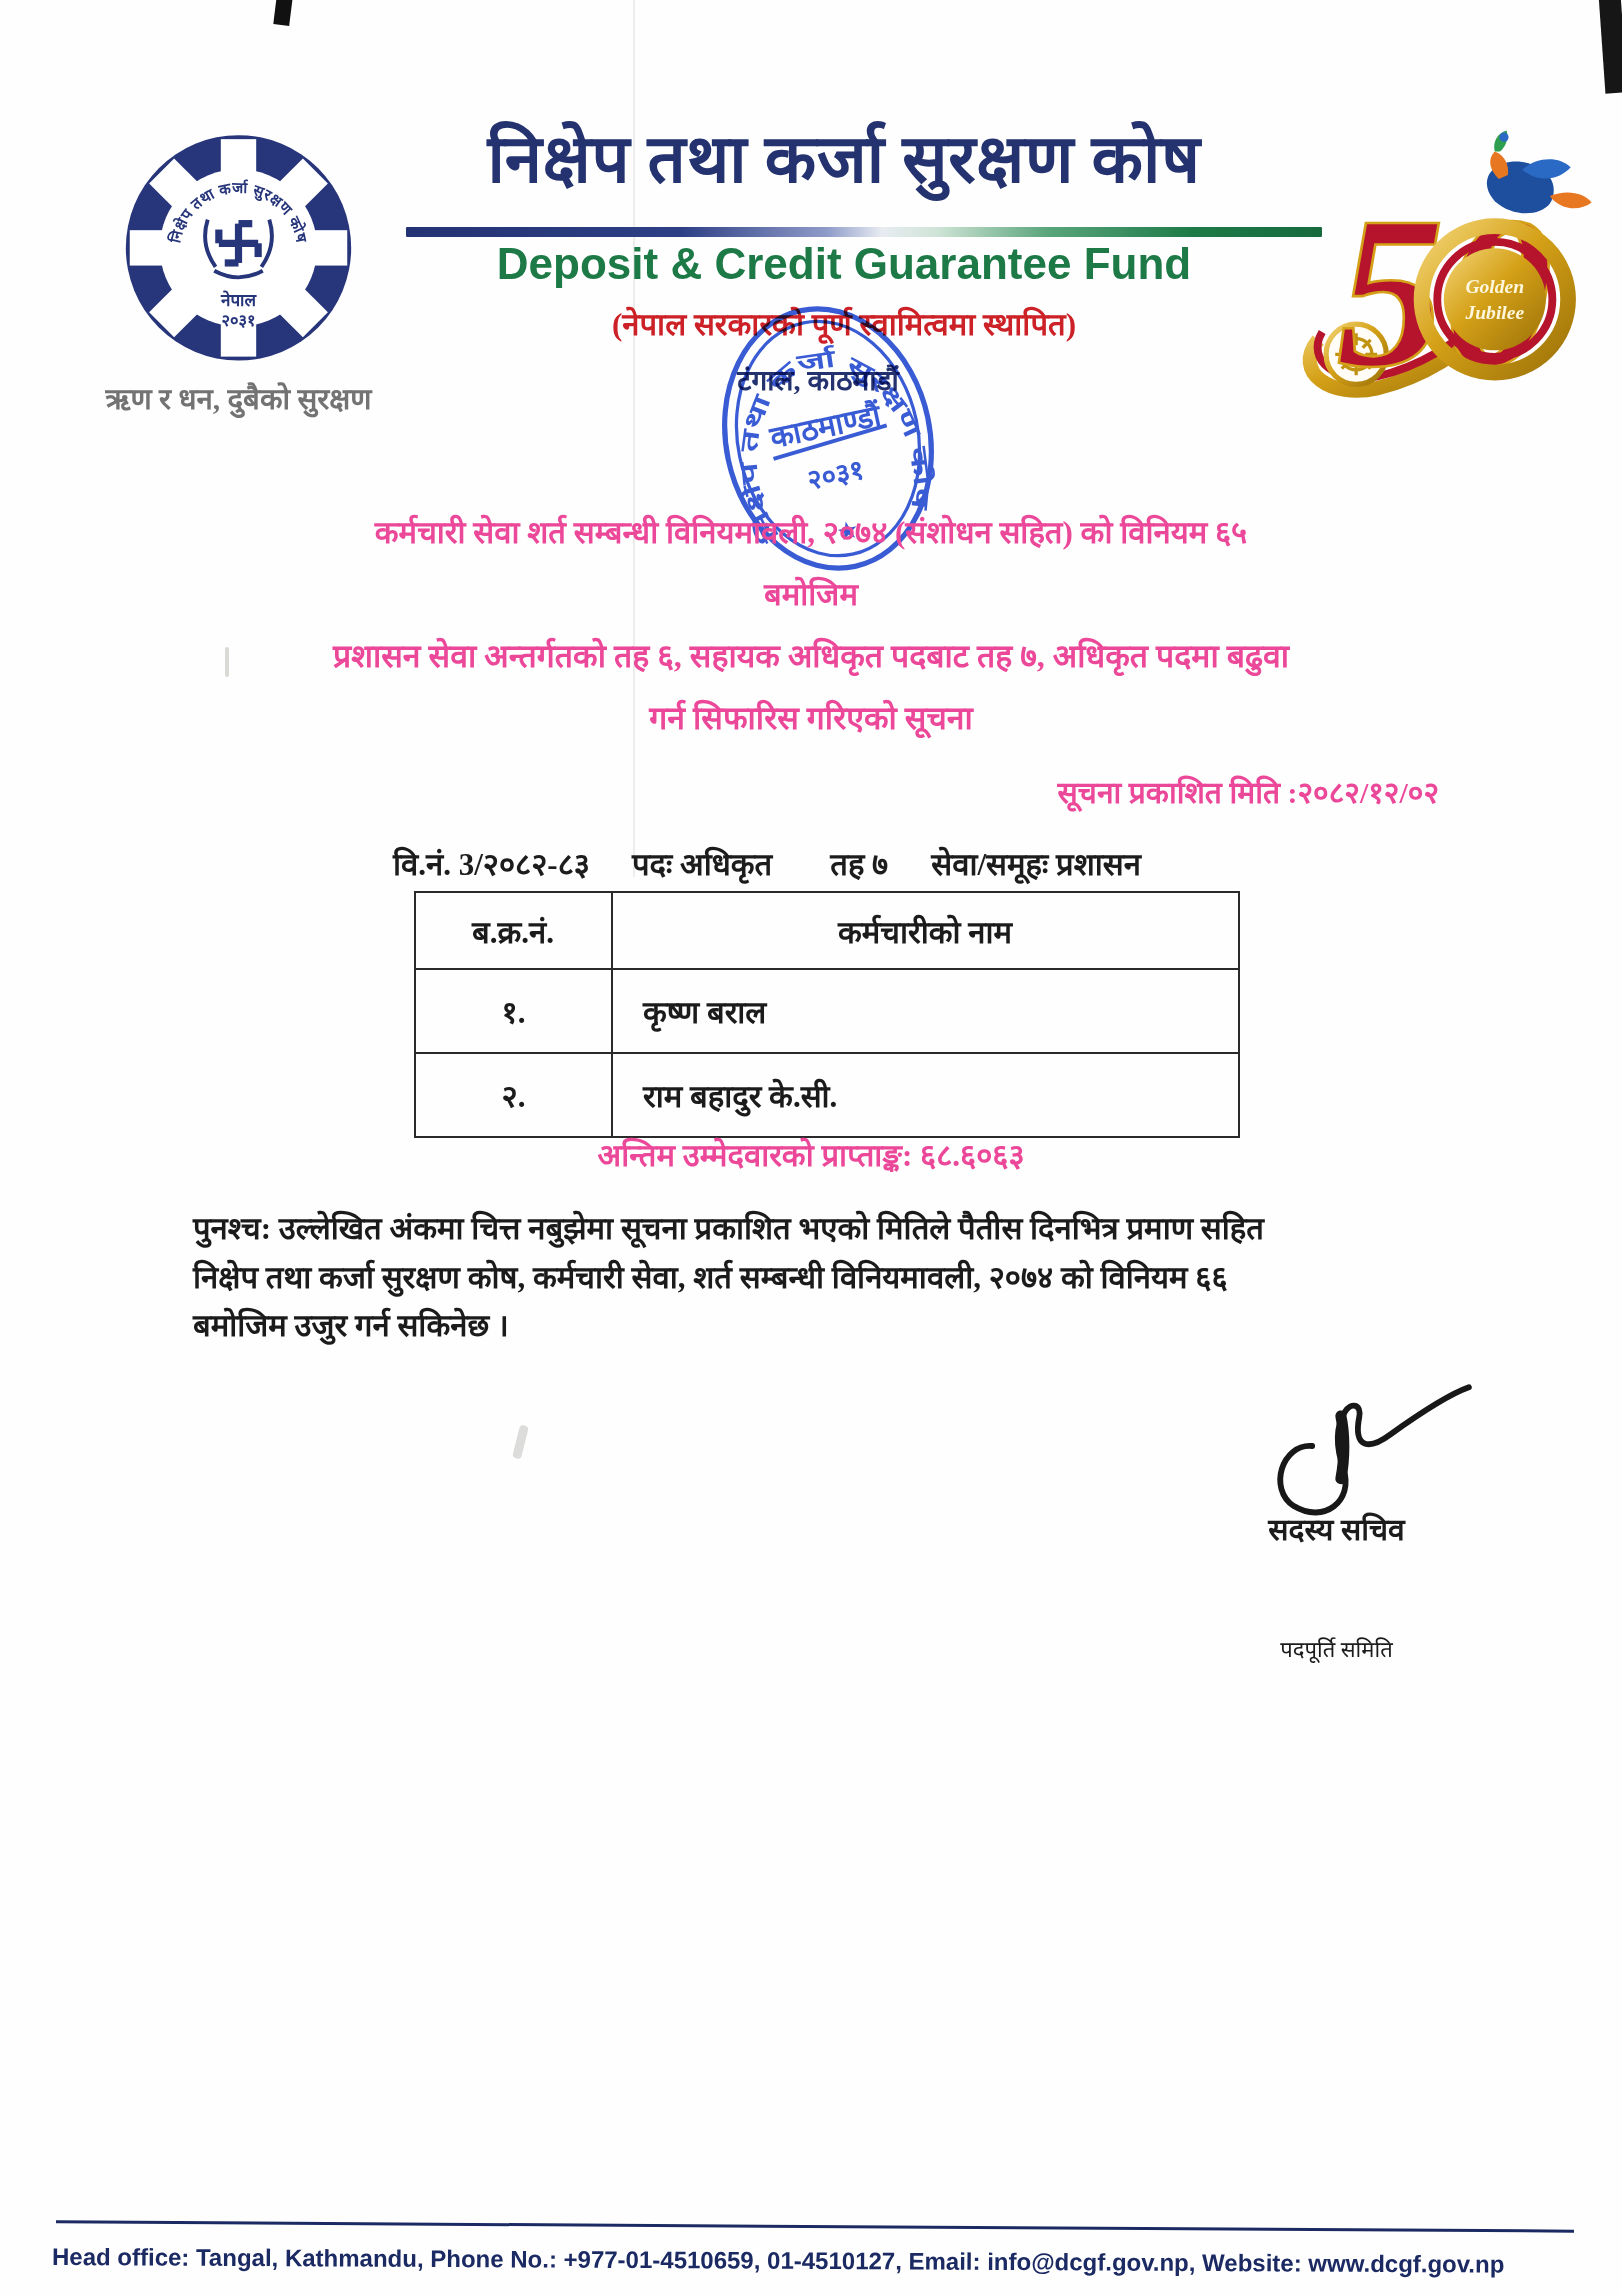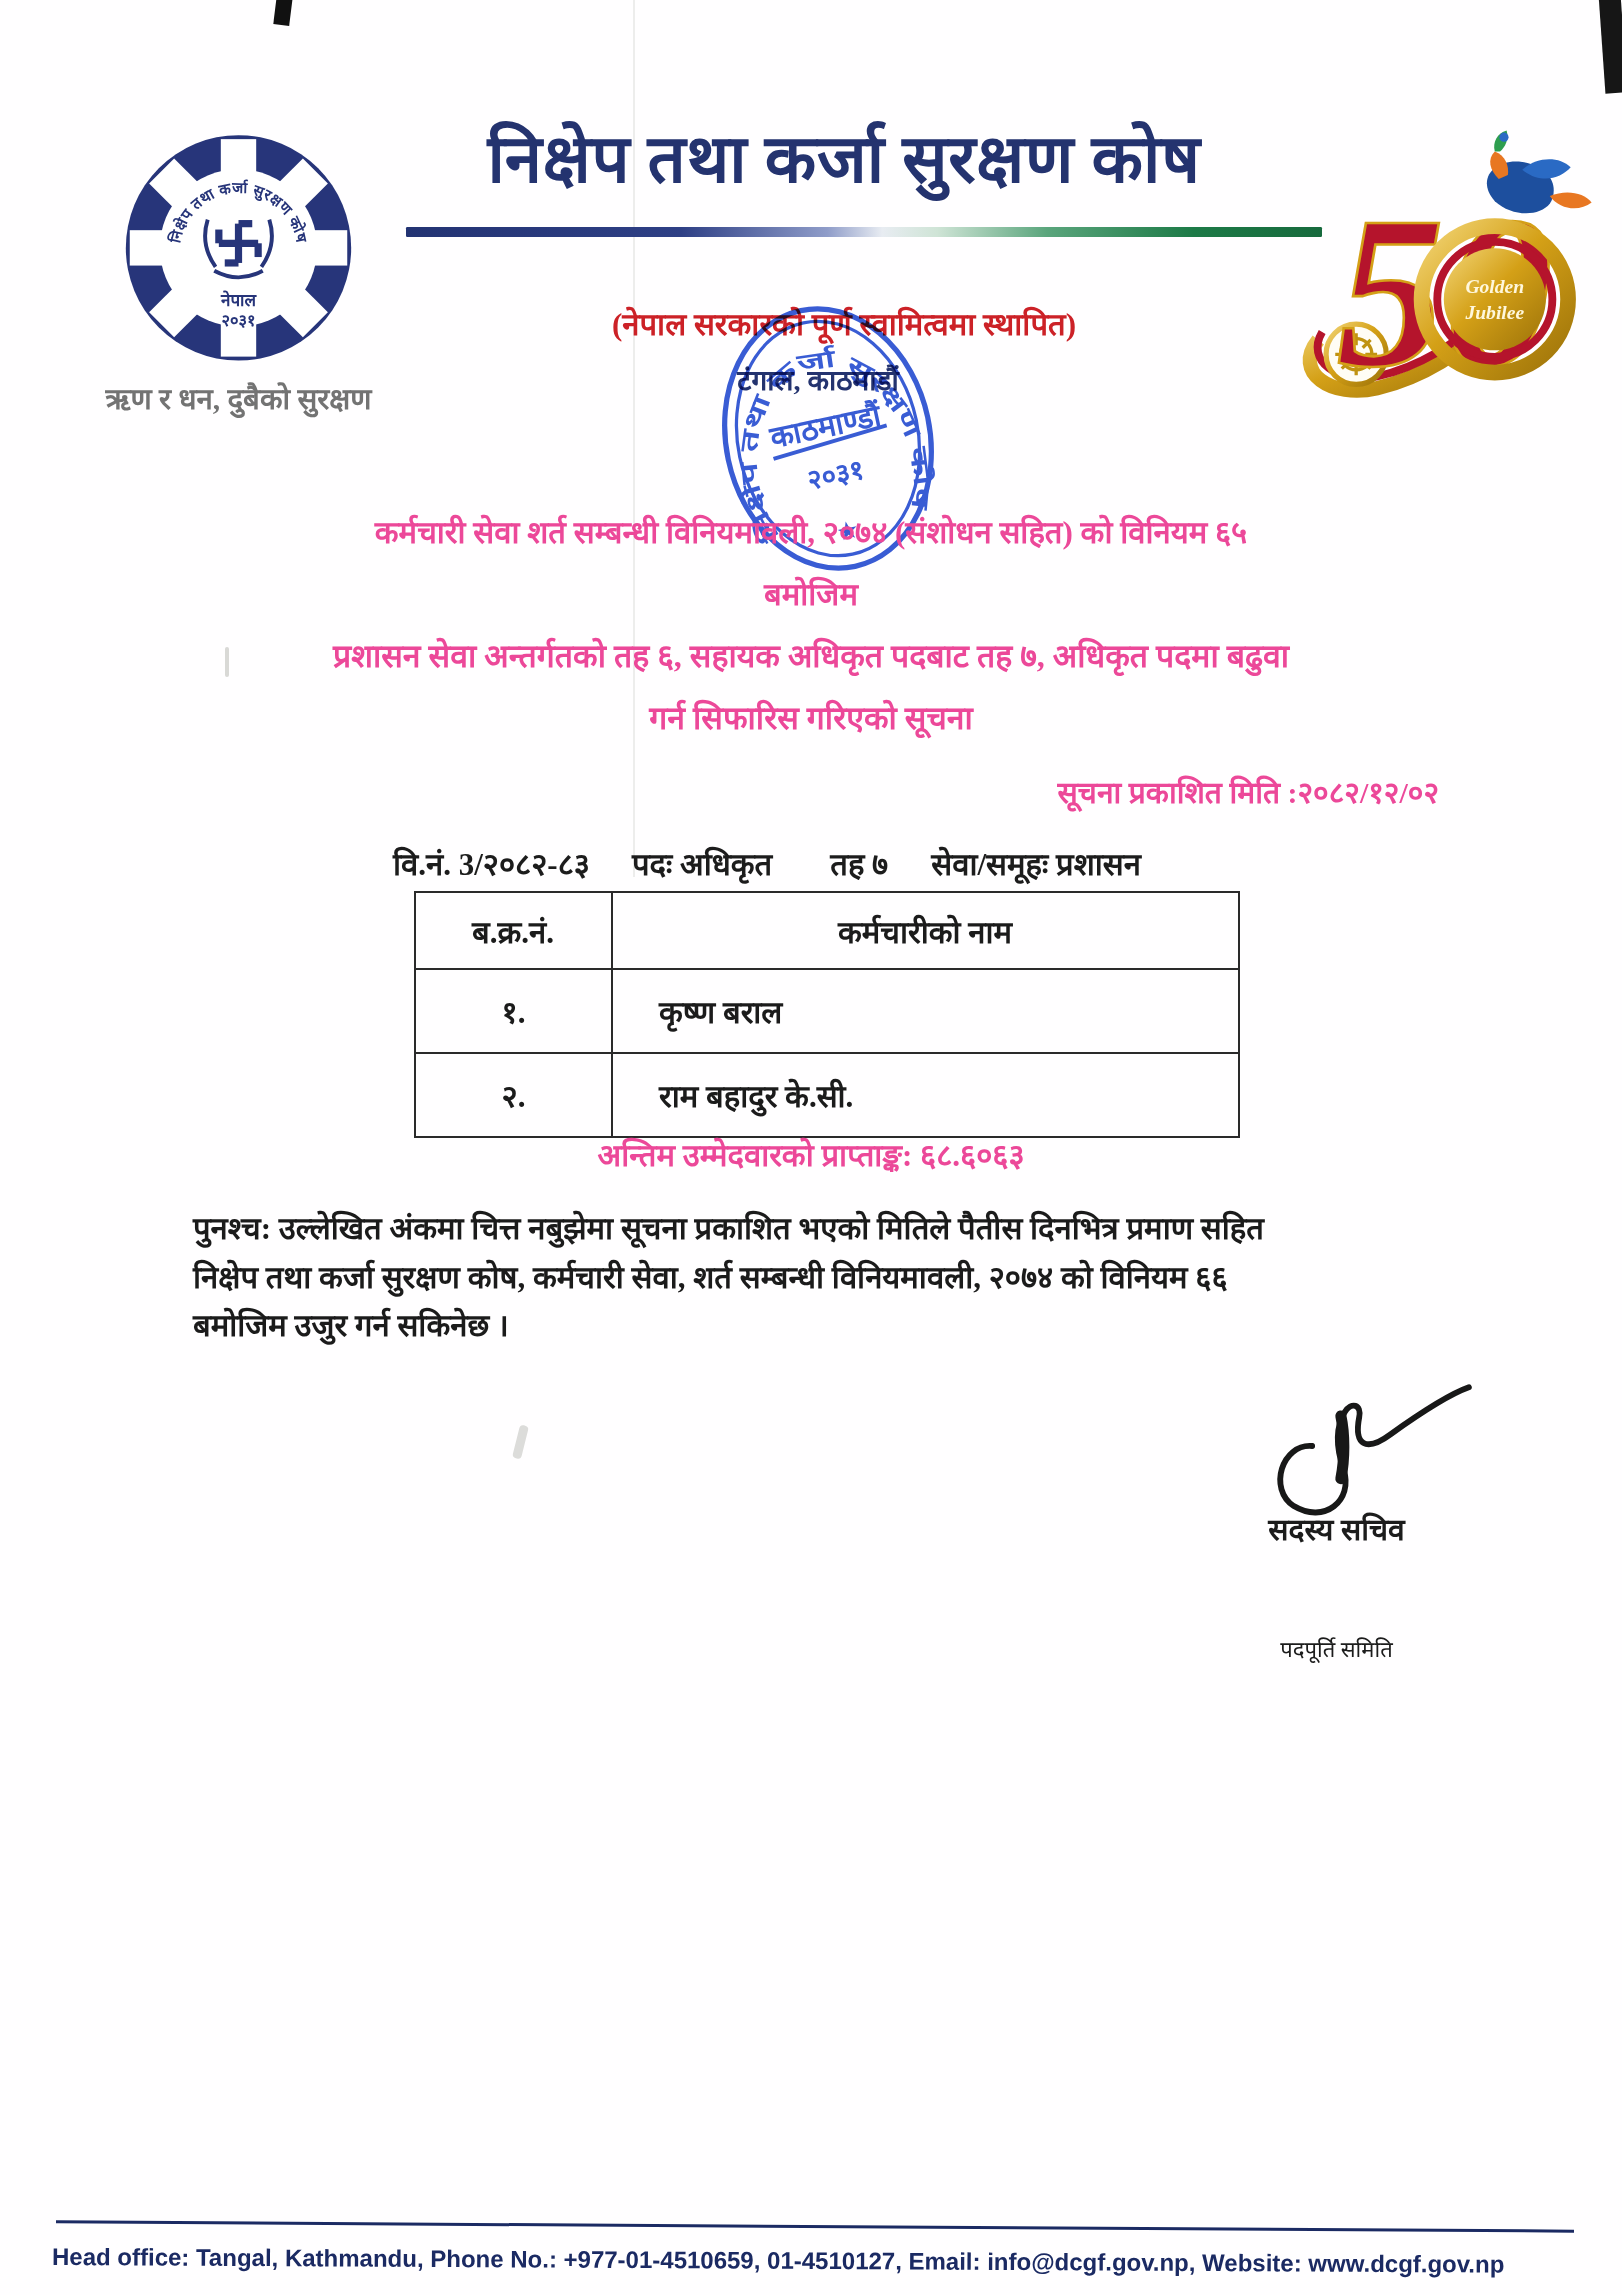--- a/index.html
+++ b/index.html
@@ -59,21 +59,21 @@
   .advert-row span{white-space:nowrap;}
   .gap1{margin-right:42px;}.gap2{margin-right:58px;}.gap3{margin-right:43px;}
   
   .emp-table{
     left:414px; top:891px; width:826px;
     border-collapse:collapse; table-layout:fixed;
     font-size:31px; font-weight:700; color:#1b1b1b;
   }
   .emp-table td{border:2px solid #2a2a2a; vertical-align:middle; background:transparent;}
   .emp-table .c1{width:194px; text-align:center;}
-  .emp-table .c2{padding-left:46px;}
+  .emp-table .c2{padding-left:30px;}
   .emp-table .hrow td{height:73px; text-align:center; padding-left:0;}
   .emp-table .drow td{height:80px;}
   .score-line{top:1133px; font-size:31px;}
   .postscript{
     left:193px; top:1205px; width:1260px;
     font-size:31px; font-weight:700; line-height:1.57; color:#1b1b1b;
   }
   
   .sig-block-title{left:1196px; top:1508px; width:281px; font-size:30px; font-weight:700;}
   .sig-block-org{left:1196px; top:1633px; width:281px; font-size:22px; font-weight:400;}
@@ -135,20 +135,21 @@
       <path d="M187 206 H 166"></path>
       <path d="M157 176 V 155"></path>
     </g>
     <text x="187" y="272" font-size="26" font-weight="700" fill="#27357a" text-anchor="middle">नेपाल</text>
     <text x="187" y="302" font-size="25" font-weight="700" fill="#27357a" text-anchor="middle">२०३१</text>
   </svg>
   <div class="abs logo-tagline center">ऋण र धन, दुबैको सुरक्षण</div>
 
   <div class="abs org-title center">निक्षेप तथा कर्जा सुरक्षण कोष</div>
   <div class="abs grad-bar"></div>
+  <div class="abs eng-title center">Deposit &amp; Credit Guarantee Fund</div>
   <div class="abs red-line center">(नेपाल सरकारको पूर्ण स्वामित्वमा स्थापित)</div>
   <div class="abs addr-line center">टंगाल, काठमाडौं</div>
 
   <svg class="abs" style="left:1279px; top:124px;" width="327" height="301" viewBox="0 0 500 460">
     <defs>
       <linearGradient id="gold" x1="0" y1="0" x2="1" y2="1">
         <stop offset="0" stop-color="#f3d678"></stop>
         <stop offset=".45" stop-color="#d4a017"></stop>
         <stop offset="1" stop-color="#9c7209"></stop>
       </linearGradient>

